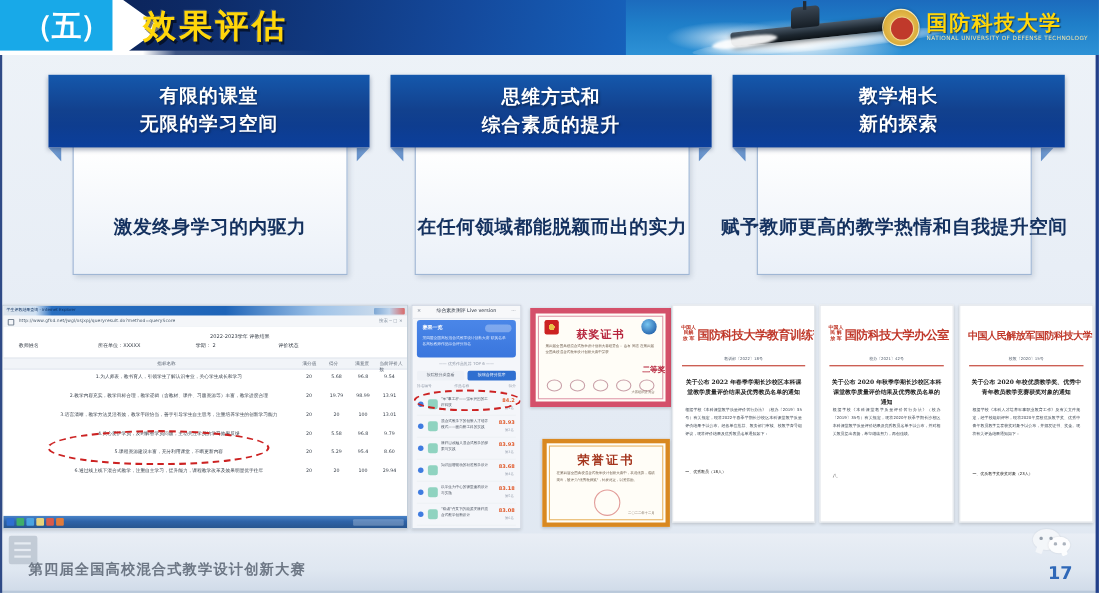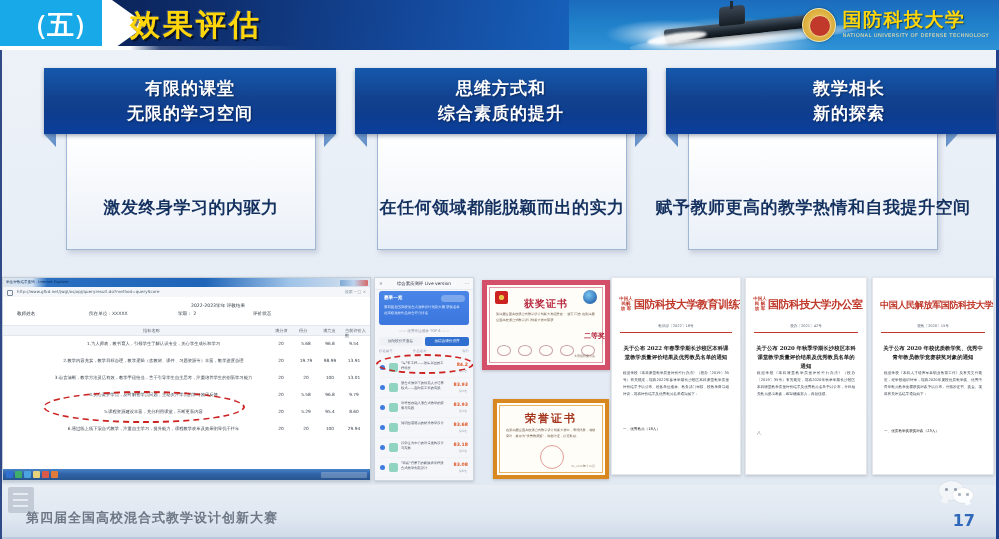--- a/index.html
+++ b/index.html
@@ -42,39 +42,39 @@
   
   .logo{position:absolute;right:10px;top:5px;height:40px;display:flex;align-items:center;gap:6px;}
   .logo-seal{position:relative;width:32px;height:32px;border-radius:50%;
              background:radial-gradient(circle at 50% 50%,#f3d67a 0%,#e0b445 55%,#c99a27 100%);
              border:1.5px solid #f7e9b4;box-shadow:0 0 3px rgba(0,0,0,.35);}
   .logo-seal:after{content:"";position:absolute;left:6px;top:6px;width:20px;height:20px;border-radius:50%;
                    background:#c0392b;border:1px solid #f0d68a;}
   .logo-star{position:absolute;left:10.5px;top:10.5px;width:11px;height:11px;background:#ffd60a;
              clip-path:polygon(50% 0%,61% 35%,98% 35%,68% 57%,79% 91%,50% 70%,21% 91%,32% 57%,2% 35%,39% 35%);}
   .logo-txt-cn{color:#ffd60a;font-size:19px;font-weight:700;letter-spacing:1.5px;line-height:19px;
-               font-family:Liberation Mono, monospace;
+               font-family:Liberation Serif, serif;
                text-shadow:1px 1px 1px rgba(0,0,0,.5);}
   .logo-txt-en{color:#f2e3a8;font-size:5.2px;letter-spacing:.4px;line-height:8px;white-space:nowrap;}
 
   
   .cards{position:absolute;left:0;top:58px;width:999px;height:200px;}
   .card{position:absolute;top:28px;height:162px;background:linear-gradient(180deg,#ffffff 0%,#ffffff 30%,#eaf0f8 100%);
         border:1px solid #9fb6d4;box-shadow:2px 3px 5px rgba(40,60,90,.18);}
   .card.c1{left:66px;width:248px;}
   .card.c2{left:377px;width:248px;}
   .card.c3{left:688px;width:248px;}
 
   .ribbon{position:absolute;top:10px;height:66px;
           background:linear-gradient(180deg,#1558ac 0%,#12418e 48%,#0e3d8f 70%,#0b3f9c 100%);
           box-shadow:0 2px 4px rgba(10,30,70,.35);
           display:flex;flex-direction:column;align-items:center;justify-content:center;}
   .ribbon.r1{left:44px;width:292px;}
   .ribbon.r2{left:355px;width:292px;font-family:Liberation Serif, serif;}
-  .ribbon.r3{left:666px;width:302px;padding-left:32px;}
+  .ribbon.r3{left:666px;width:302px;}
   .ribbon span{color:#fff;font-size:17px;font-weight:700;line-height:25px;letter-spacing:1px;
                text-shadow:1px 1px 2px rgba(0,0,0,.4);white-space:nowrap;}
   .fold-l,.fold-r{position:absolute;top:76px;width:12px;height:13px;}
   .fold-l{background:linear-gradient(135deg,#7fa6d8 0%,#5f8cc6 100%);clip-path:polygon(0 0,100% 0,100% 100%);}
   .fold-r{background:linear-gradient(225deg,#7fa6d8 0%,#5f8cc6 100%);clip-path:polygon(0 0,100% 0,0 100%);}
   .f1l{left:44px;} .f1r{left:324px;}
   .f2l{left:355px;} .f2r{left:635px;}
   .f3l{left:666px;} .f3r{left:946px;}
 
   .card-body{position:absolute;left:0;top:78px;width:100%;height:84px;

